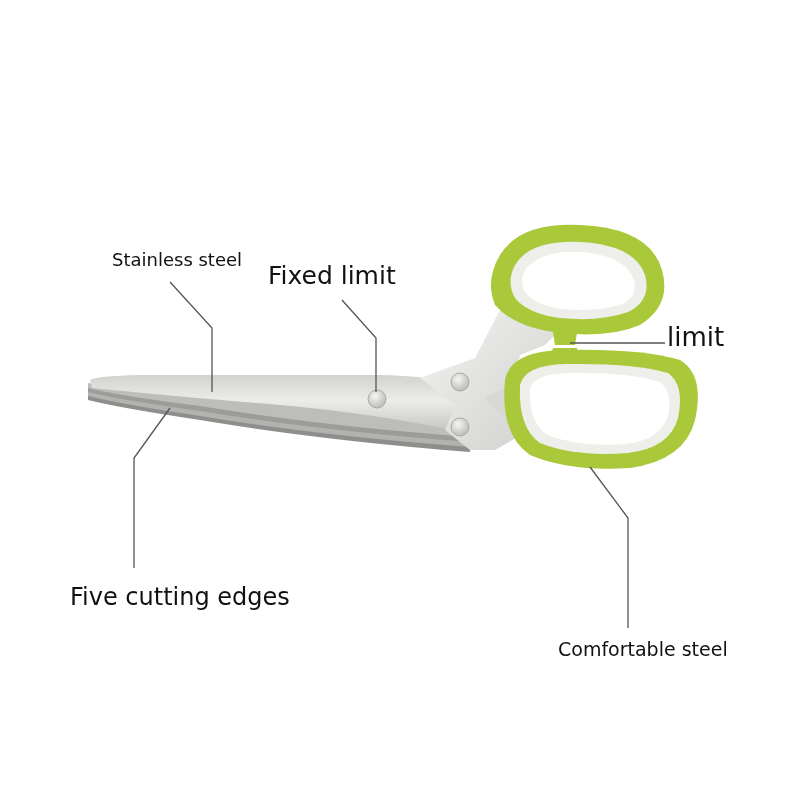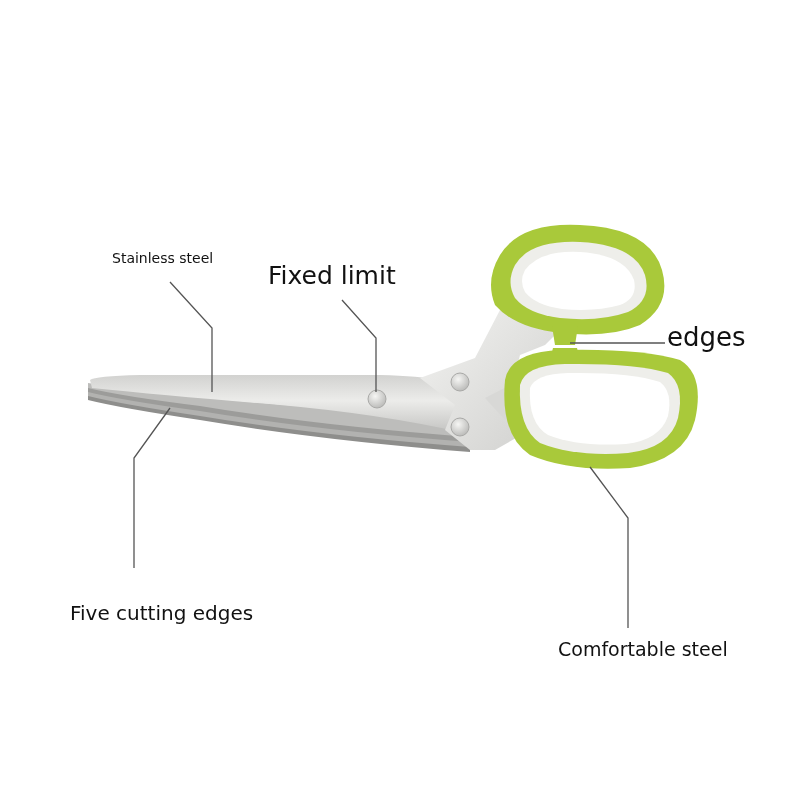--- a/index.html
+++ b/index.html
@@ -1,22 +1,22 @@
 <!DOCTYPE html>
 <html><head>
   <meta charset="utf-8">
   <style>
     html, body { margin: 0; padding: 0; background: #ffffff; }
     #stage { position: relative; width: 800px; height: 800px; overflow: hidden; background: #ffffff; font-family: "DejaVu Sans", "Liberation Sans", sans-serif; }
     svg.art { position: absolute; left: 0; top: 0; width: 800px; height: 800px; }
     .label { position: absolute; color: #111111; white-space: nowrap; line-height: 1; }
-    .lbl-steel { left: 112px; top: 251px; font-size: 14px; }
+    .lbl-steel { left: 112px; top: 251px; font-size: 18px; }
     .lbl-rivet { left: 268px; top: 263px; font-size: 25px; }
     .lbl-limit { left: 667px; top: 324px; font-size: 26px; }
-    .lbl-edges { left: 70px; top: 603px; font-size: 20px; }
+    .lbl-edges { left: 70px; top: 585px; font-size: 24px; }
     .lbl-handle { left: 558px; top: 640px; font-size: 19px; }
   </style>
 </head>
 <body>
 
 <div id="stage">
   <svg class="art" viewBox="0 0 800 800">
     <defs>
       <linearGradient id="bladeGrad" x1="0" y1="0" x2="0" y2="1">
         <stop offset="0" stop-color="#d2d2d0"></stop>
@@ -68,16 +68,16 @@
       <polyline points="170,282 212,328 212,392"></polyline>
       <polyline points="342,300 376,338 376,392"></polyline>
       <polyline points="570,343 665,343"></polyline>
       <polyline points="170,408 134,458 134,568"></polyline>
       <polyline points="590,467 628,518 628,628"></polyline>
     </g>
   </svg>
 
   <div class="label lbl-steel">Stainless steel</div>
   <div class="label lbl-rivet">Fixed limit</div>
-  <div class="label lbl-limit">edges</div>
+  <div class="label lbl-limit">limit</div>
   <div class="label lbl-edges">Five cutting edges</div>
   <div class="label lbl-handle">Comfortable steel</div>
 </div>
 
 </body></html>

